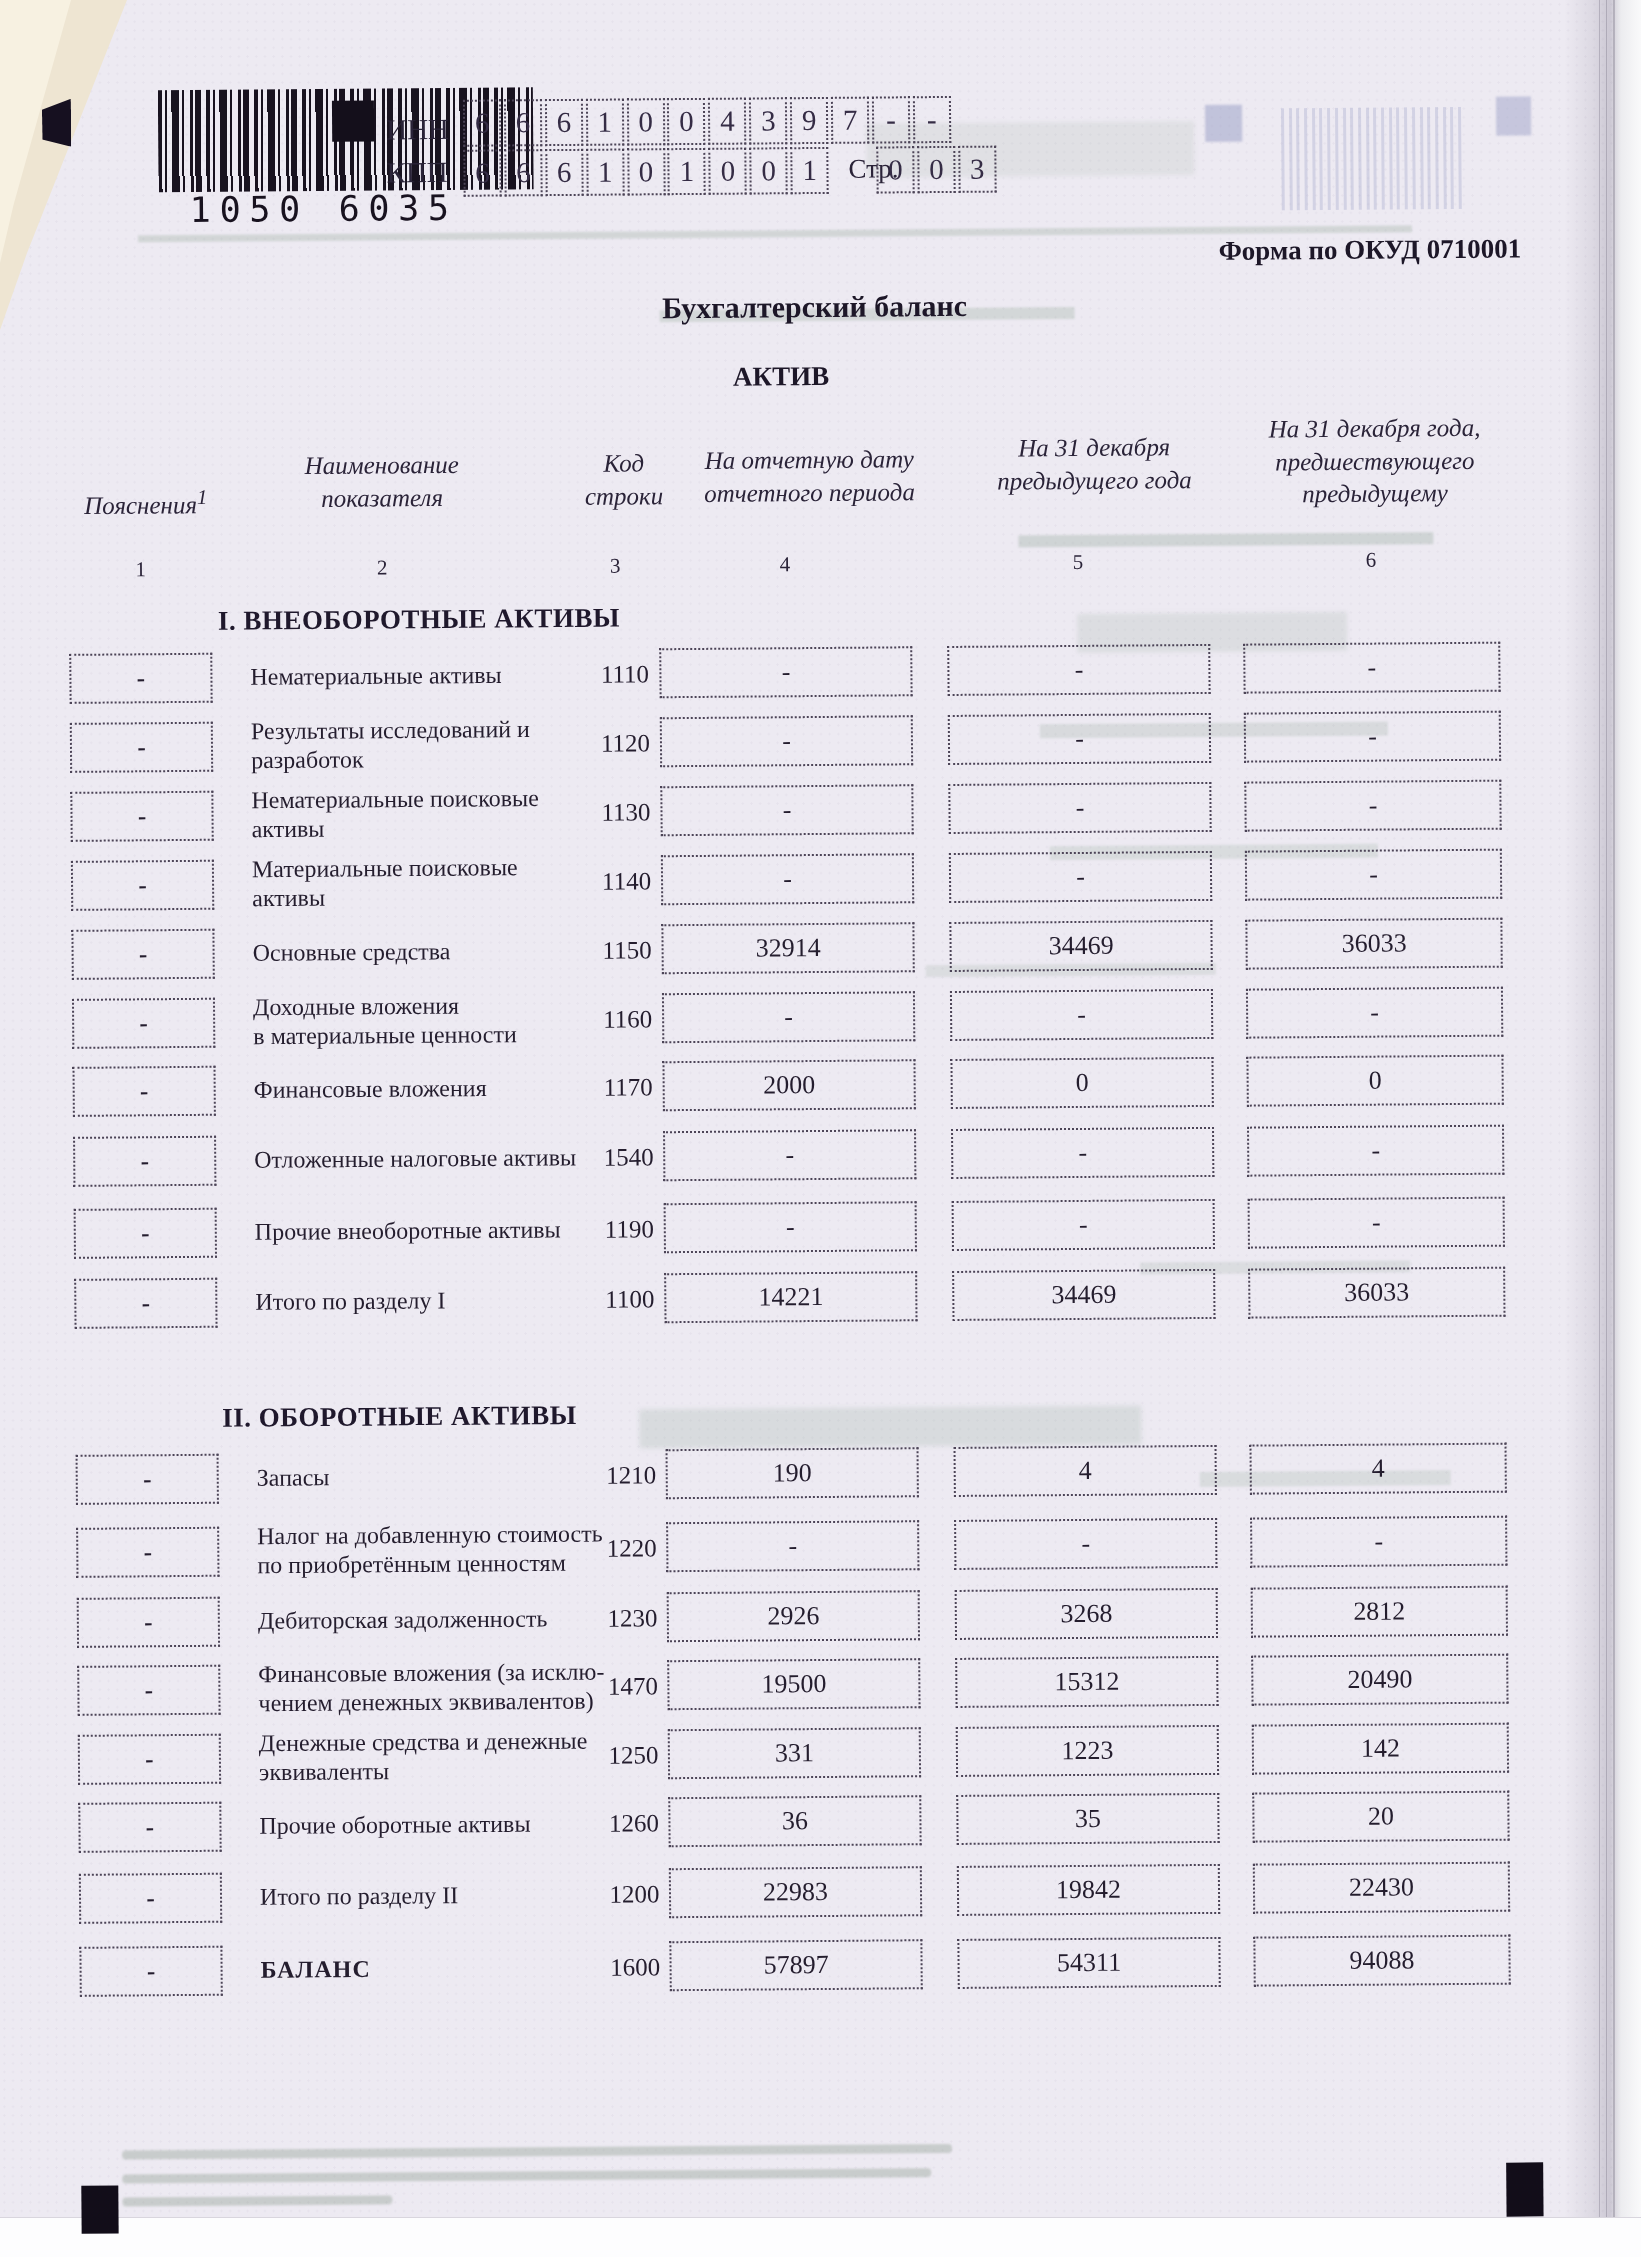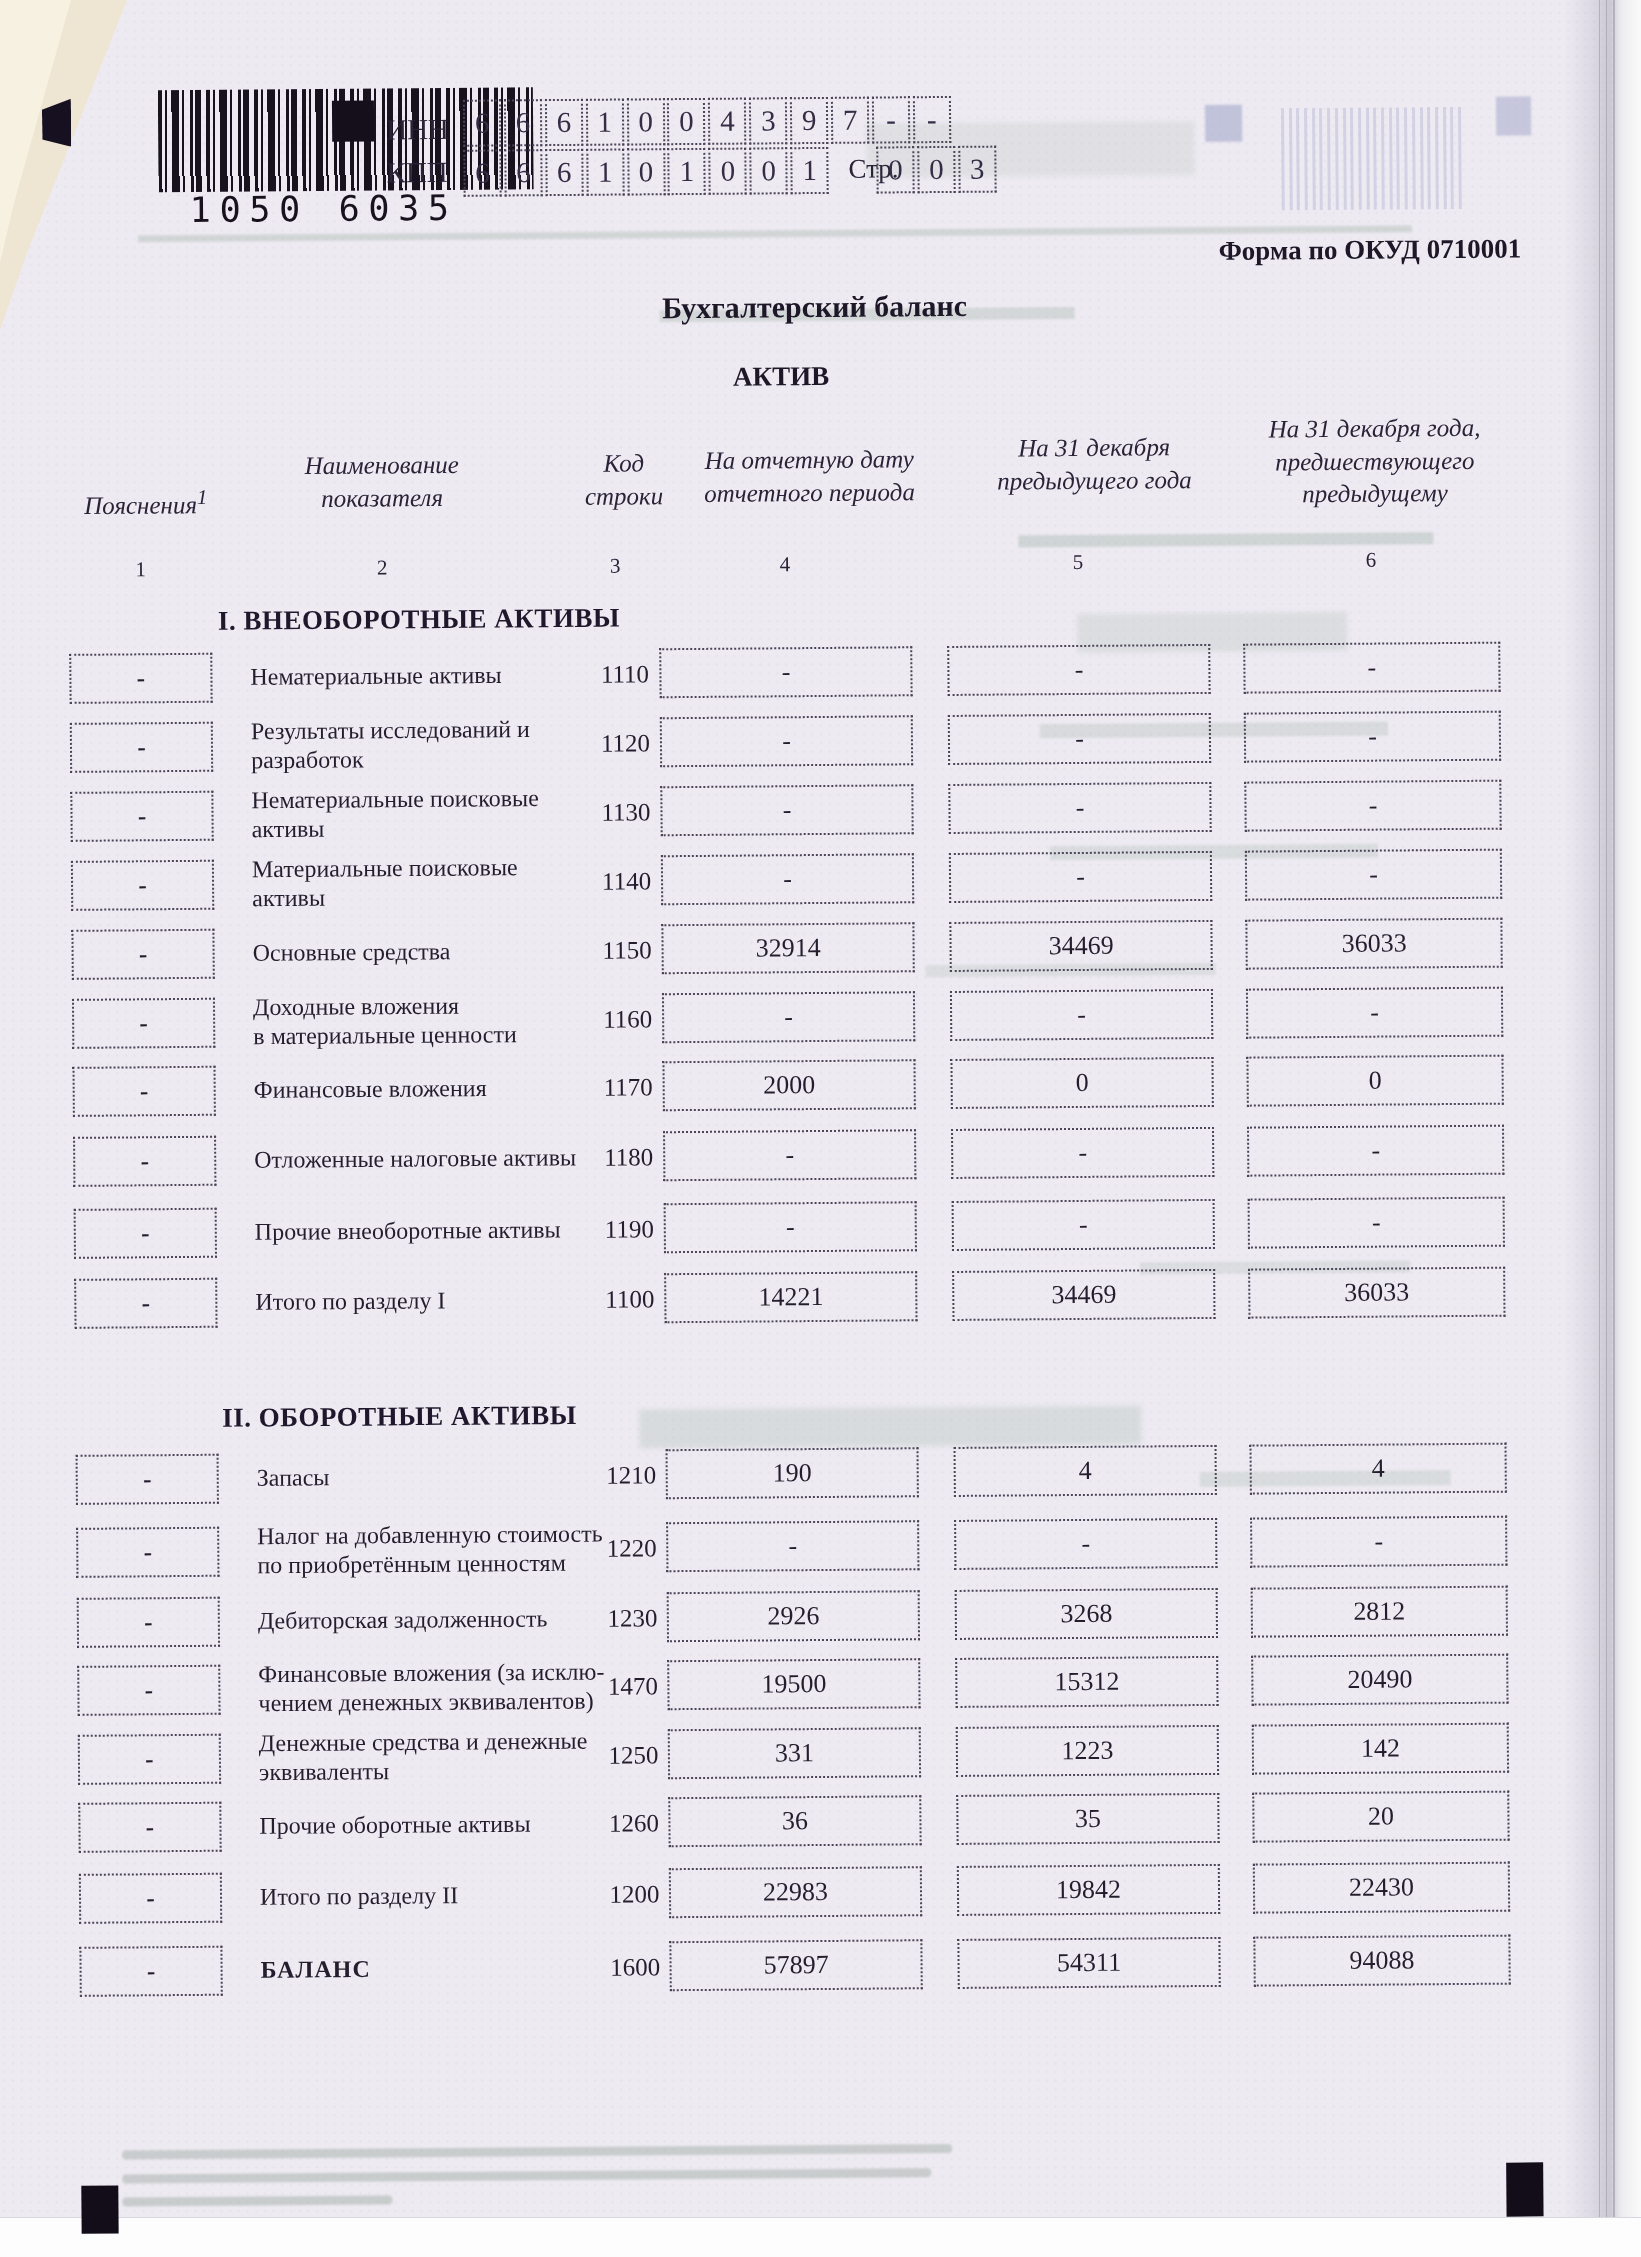--- a/index.html
+++ b/index.html
@@ -314,21 +314,21 @@
     <div class="box vb c6">
         <span>0</span>
       </div>
   </div>
 
   <div class="trow" style="top:1130px">
     <div class="box nb">
         <span>-</span>
       </div>
     <div class="rowlabel">Отложенные налоговые активы</div>
-    <div class="rowcode">1180</div>
+    <div class="rowcode">1540</div>
     <div class="box vb c4">
         <span>-</span>
       </div>
     <div class="box vb c5">
         <span>-</span>
       </div>
     <div class="box vb c6">
         <span>-</span>
       </div>
   </div>

